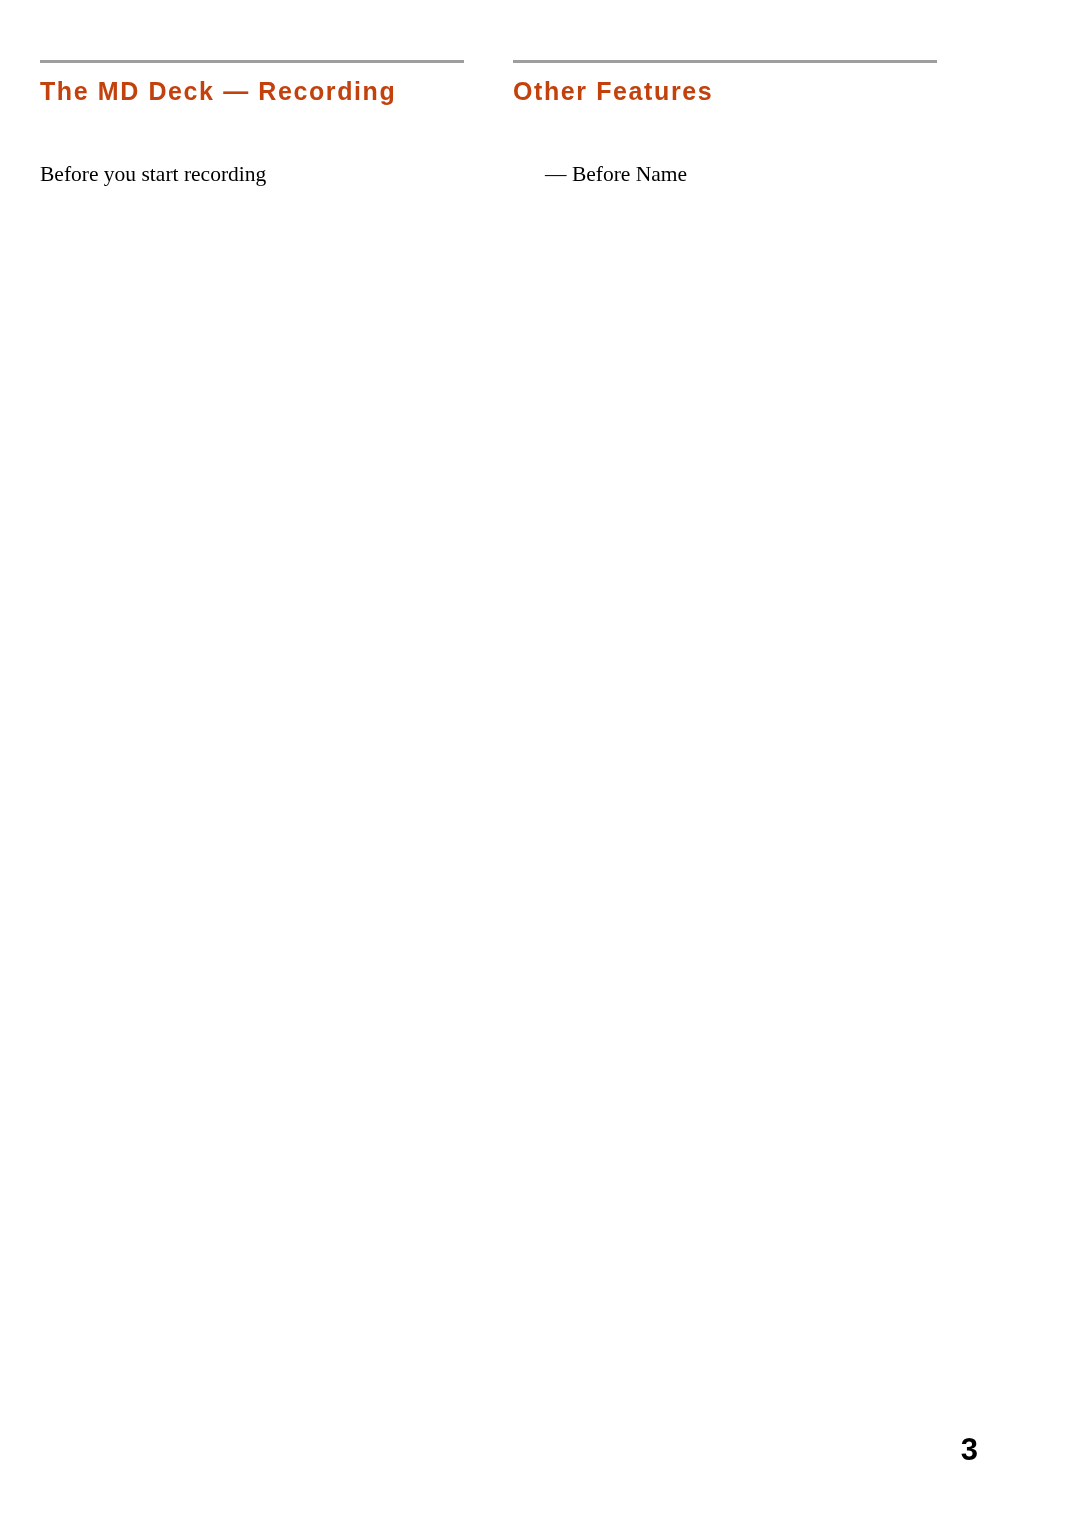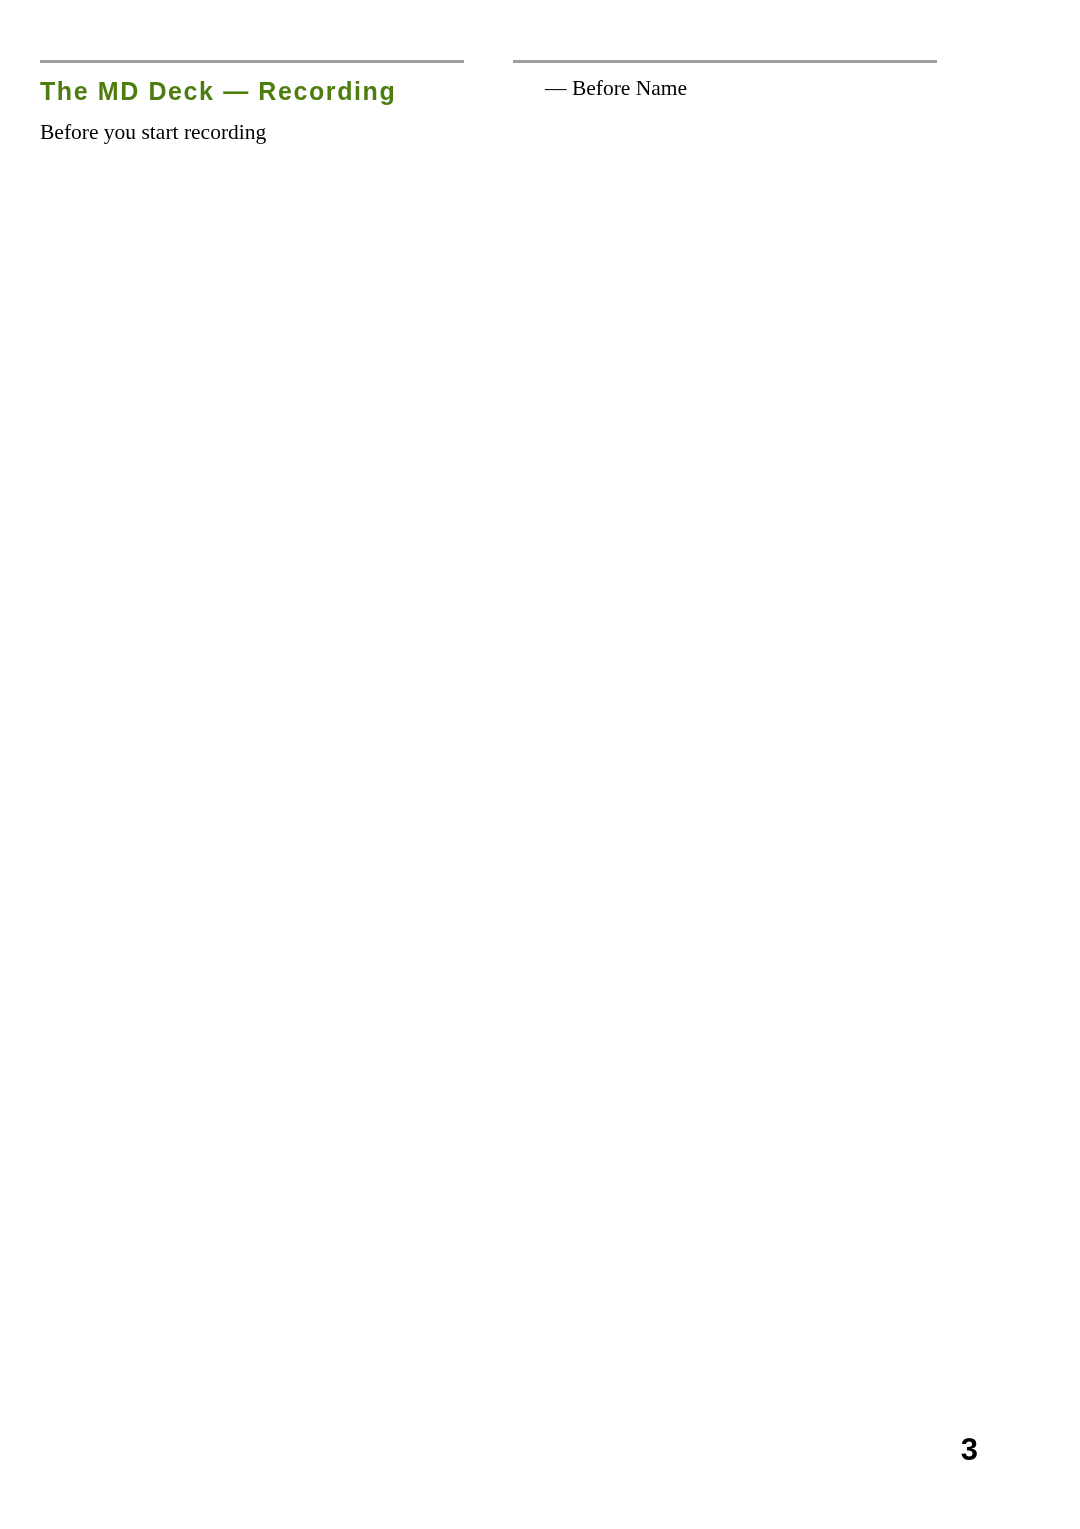--- a/index.html
+++ b/index.html
@@ -30,42 +30,42 @@
     background: #9e9e9e;
     width: 100%;
     margin: 0;
   }
 
   .section-title {
     font-family: "Liberation Sans", sans-serif;
     font-weight: bold;
     font-size: 25px;
     letter-spacing: 1.6px;
-    color: #4d7c0f;
+    color: #c2410c;
     line-height: 31px;
     margin: 13px 0 0 0;
     white-space: pre-line;
   }
 
   .entries {
     margin-top: 10px;
     font-family: "Liberation Serif", serif;
     font-size: 21.5px;
     color: #000;
   }
 
   .entry {
     display: flex;
     align-items: baseline;
     line-height: 30.5px;
     white-space: nowrap;
   }
   .entry.indent-1 { padding-left: 32px; }
 
-  .entry .label { flex: 0 0 auto; }
+  .entry .label { flex: 0 0 auto; margin-top: 42px; }
   .entry .leader {
     flex: 1 1 auto;
     overflow: hidden;
     white-space: nowrap;
     margin: 0 1px 0 1px;
     letter-spacing: 1.2px;
     position: relative;
     top: -1px;
   }
   .entry .leader::after {
@@ -101,20 +101,21 @@
             <span class="label">Before you start recording</span>
             <span class="leader"></span>
             <span class="page">25</span>
           </div>
         </div>
       </div>
     </div>
   <div class="column col-right">
       <div class="section">
         <div class="rule" style="background: rgb(158, 158, 158);"></div>
+        <div class="section-title">Other Features</div>
         <div class="entries">
           <div class="entry indent-1">
             <span class="label">— Before Name</span>
             <span class="leader"></span>
             <span class="page">46</span>
           </div>
         </div>
       </div>
     </div>
   <div class="folio">3</div>

